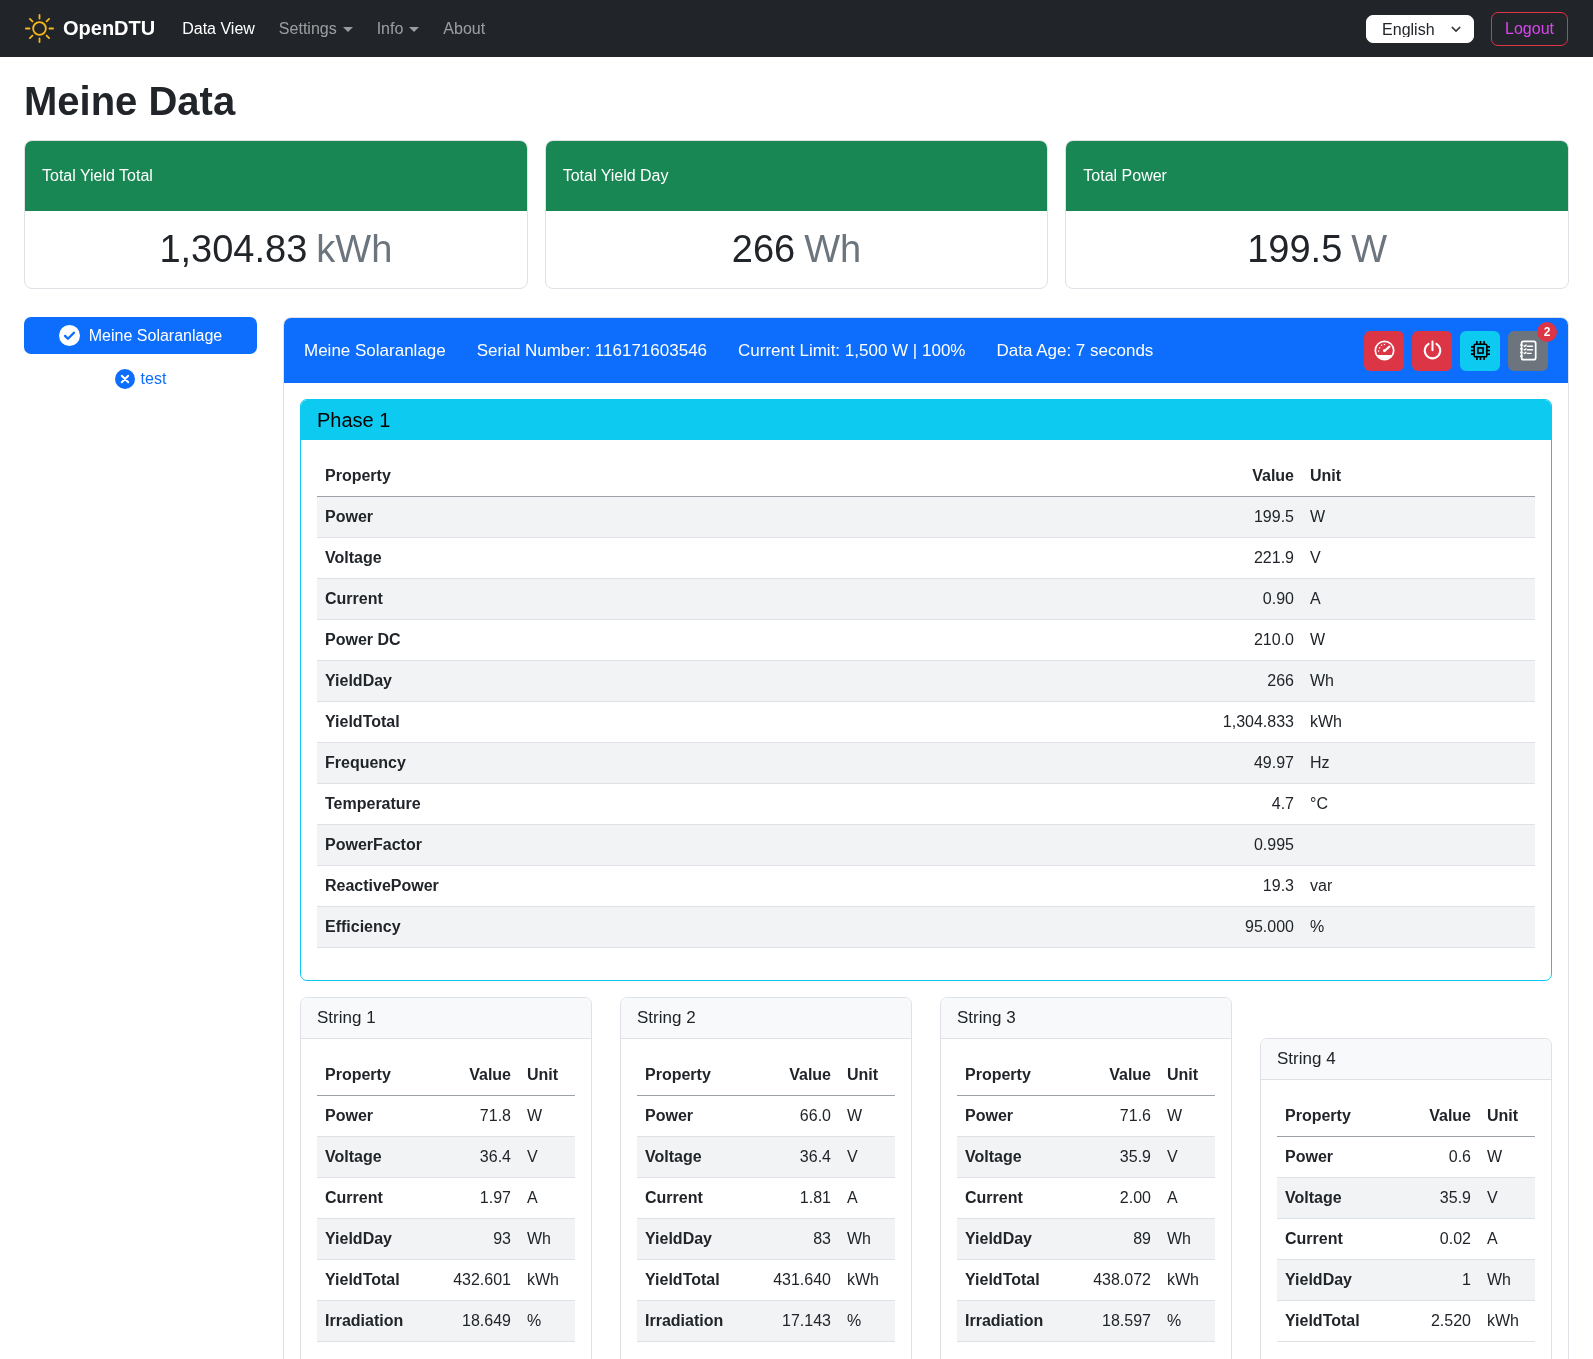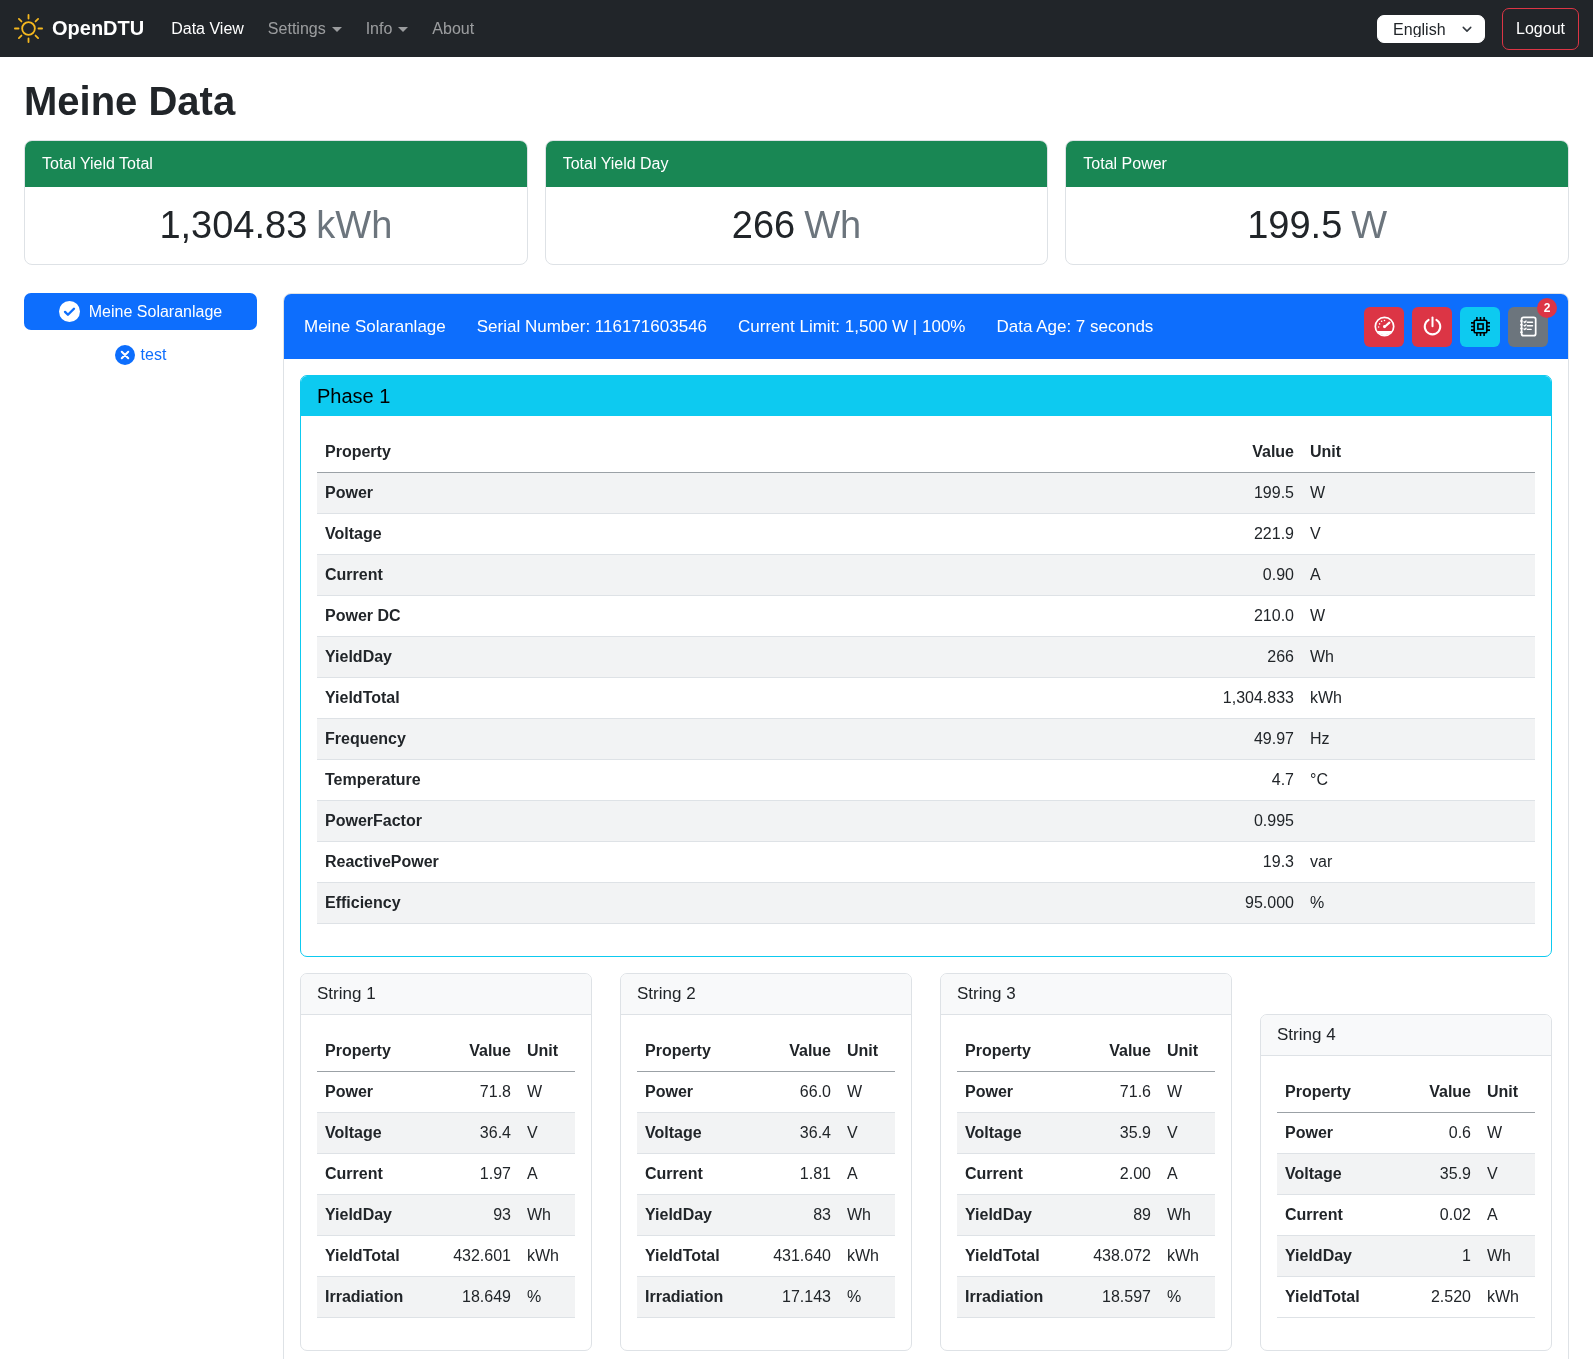--- a/index.html
+++ b/index.html
@@ -6,48 +6,48 @@
   html,body { margin:0; padding:0; }
   body {
     width:1593px; height:1359px; overflow:hidden;
     background:#ffffff; color:#212529;
     font-family:"Liberation Sans","DejaVu Sans",sans-serif;
     font-size:16px;
   }
   
   .navbar {
     height:57px; background:#212529; display:flex; align-items:center;
-    padding:0 14px;
+    padding:0 25px;
   }
   .brand { display:flex; align-items:center; gap:9px; color:#fff; font-size:20px; font-weight:700; cursor:pointer; }
   .nav-links { display:flex; align-items:center; margin-left:15px; }
   .nav-link { padding:8px 8px; margin:0 4px; color:rgba(255,255,255,.55); cursor:pointer; display:flex; align-items:center; gap:6px; }
   .nav-link.active { color:#ffffff; }
   .caret { width:0; height:0; border-top:5px solid currentColor; border-left:5px solid transparent; border-right:5px solid transparent; display:inline-block; margin-top:2px; }
   .nav-right { margin-left:auto; display:flex; align-items:center; gap:17px; }
   .lang-wrap { position:relative; }
   .lang-select {
     appearance:none; -webkit-appearance:none; -moz-appearance:none;
     background:#fff; border:1px solid #fff; border-radius:7px;
     padding:5px 38px 5px 15px; font-size:16px; color:#212529;
     font-family:inherit; cursor:pointer; height:28px;
   }
   .lang-chevron { position:absolute; right:12px; top:50%; transform:translateY(-45%); pointer-events:none; }
   .logout-btn {
-    background:transparent; border:1px solid #dc3545; color:#ffffff;
-    border-radius:7px; padding:5px 13px; font-size:16px; height:42px;
+    background:transparent; border:1px solid #dc3545; color:#d946ef;
+    border-radius:7px; padding:5px 13px; font-size:16px; height:34px;
     font-family:inherit; cursor:pointer;
   }
   
   .container { padding:20px 24px 0 24px; }
   h1.page-title { margin:0 0 15px 0; font-size:40px; font-weight:700; line-height:48px; color:#212529; }
   
   .cards-row { display:flex; gap:17px; margin-bottom:28px; }
   .summary-card { flex:1; border:1px solid #dee2e6; border-radius:8px; overflow:hidden; background:#fff; }
-  .summary-card .card-header { background:#198754; color:#fff; padding:12px 17px; font-size:16px; line-height:22px; }
+  .summary-card .card-header { background:#198754; color:#fff; padding:24px 17px; font-size:16px; line-height:22px; }
   .summary-card .card-body { padding:16px; text-align:center; font-size:38px; font-weight:500; line-height:45px; white-space:nowrap; }
   .summary-card .unit { color:#6c757d; margin-left:9px; }
   
   .content-row { display:flex; align-items:flex-start; gap:26px; }
   .sidebar { width:233px; flex:none; }
   .inverter-tab {
     width:100%; height:37px; background:#0d6efd; color:#fff; border:none; border-radius:7px;
     display:flex; align-items:center; justify-content:center; gap:9px; font-size:16px;
     font-family:inherit; cursor:pointer;
   }

